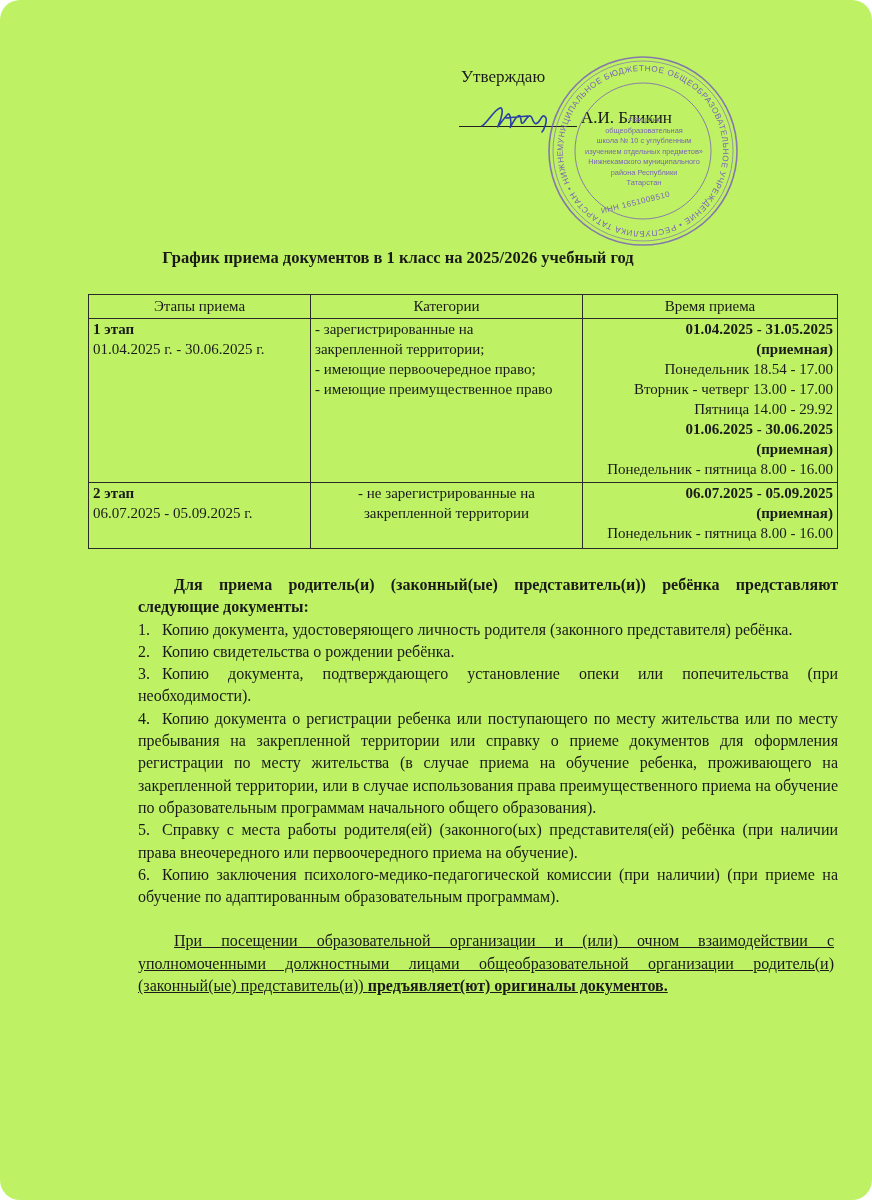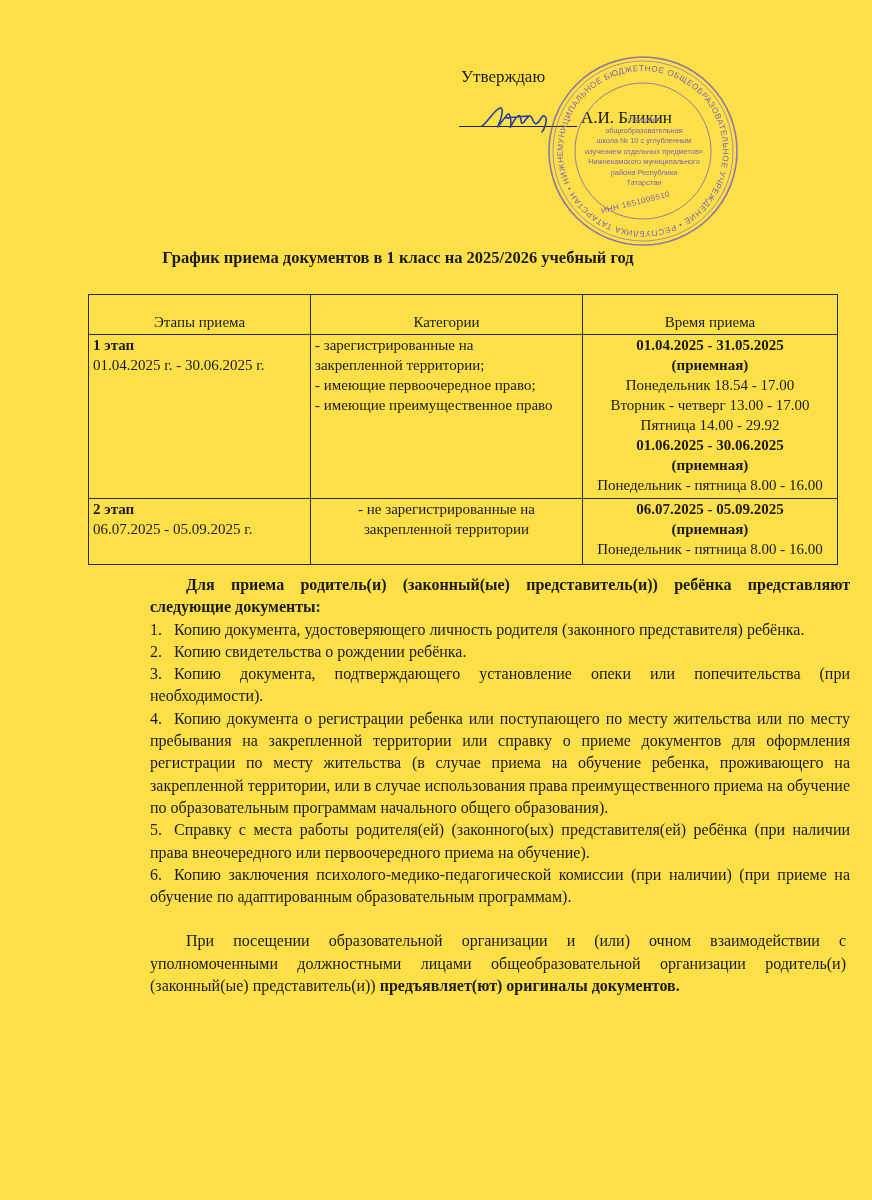--- a/index.html
+++ b/index.html
@@ -1,18 +1,18 @@
 <!DOCTYPE html>
 <html><head>
 <meta charset="utf-8">
 <style>
   html, body { margin: 0; padding: 0; background: #ffffff; }
   body { width: 872px; height: 1200px; position: relative; overflow: hidden;
          font-family: "Liberation Serif", "DejaVu Serif", serif; color: #1a1a1a; }
-  .page { position: absolute; left: 0; top: 0; width: 872px; height: 1200px; background: #fde047; }
+  .page { position: absolute; left: 0; top: 0; width: 872px; height: 1200px; background: #bef264; border-radius: 20px; }
 
   
   .approve { position: absolute; left: 461px; top: 66px; font-size: 17px; line-height: 21px; }
   .approve .line { white-space: nowrap; }
   .sigline { position: absolute; left: 459px; top: 126px; width: 118px; border-bottom: 1.3px solid #222; }
   .signame { position: absolute; left: 581px; top: 108px; font-size: 17px; }
   .signature { position: absolute; left: 480px; top: 104px; }
   .stamp { position: absolute; left: 545px; top: 53px; width: 196px; height: 196px; }
   .stamp-text { position: absolute; left: 585px; top: 115px; width: 118px; text-align: center;
                 font-family: "Liberation Sans", "DejaVu Sans", sans-serif; font-size: 7.4px;
@@ -22,36 +22,36 @@
 
   
   .title { position: absolute; left: 0; width: 692px; top: 248px; text-align: center;
            font-weight: bold; font-size: 16.5px; }
   .title span { position: relative; left: 52px; }
 
   
   table.sched { position: absolute; left: 88px; top: 294px; width: 750px; border-collapse: collapse;
                 font-size: 15px; line-height: 20px; }
   table.sched td, table.sched th { border: 1.2px solid #2a2a2a; vertical-align: top; padding: 0 4px; }
-  table.sched th { font-weight: normal; text-align: center; height: 22px; padding-top: 17px; }
+  table.sched th { font-weight: normal; text-align: center; height: 22px; padding-top: 1px; }
   .c1 { width: 213px; text-align: left; }
   .c2 { width: 263px; text-align: left; }
-  .c3 { text-align: center; }
+  .c3 { text-align: right; }
   .b { font-weight: bold; }
   tr.r1 td { height: 163px; }
   tr.r2 td { height: 65px; margin-left: 37px; }
   .c2.center { text-align: center; }
 
   
-  .body { position: absolute; left: 150px; top: 574px; width: 700px; font-size: 16px; line-height: 22.3px;
+  .body { position: absolute; left: 138px; top: 574px; width: 700px; font-size: 16px; line-height: 22.3px;
           text-align: justify; }
   .lead { font-weight: bold; text-indent: 36px; margin: 0; }
   .item { margin: 0; text-indent: 0; }
   .item .num { display: inline-block; width: 24px; }
-  .closing { margin: 22px 4px 0 0; text-indent: 36px; }
+  .closing { margin: 22px 4px 0 0; text-indent: 36px; text-decoration: underline; }
   .closing .b { font-weight: bold; }
 </style>
 </head>
 <body>
 
 <div class="page">
 
   <div class="approve">
     <div class="line">Утверждаю</div>
   </div>

